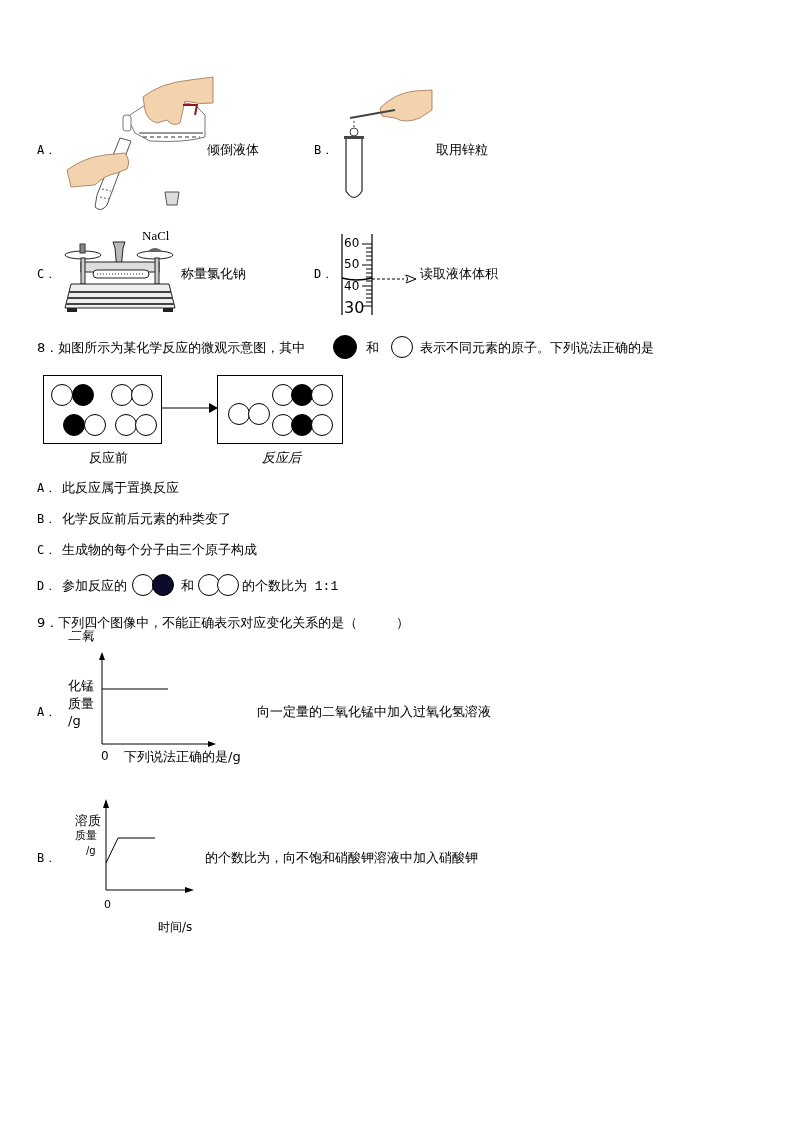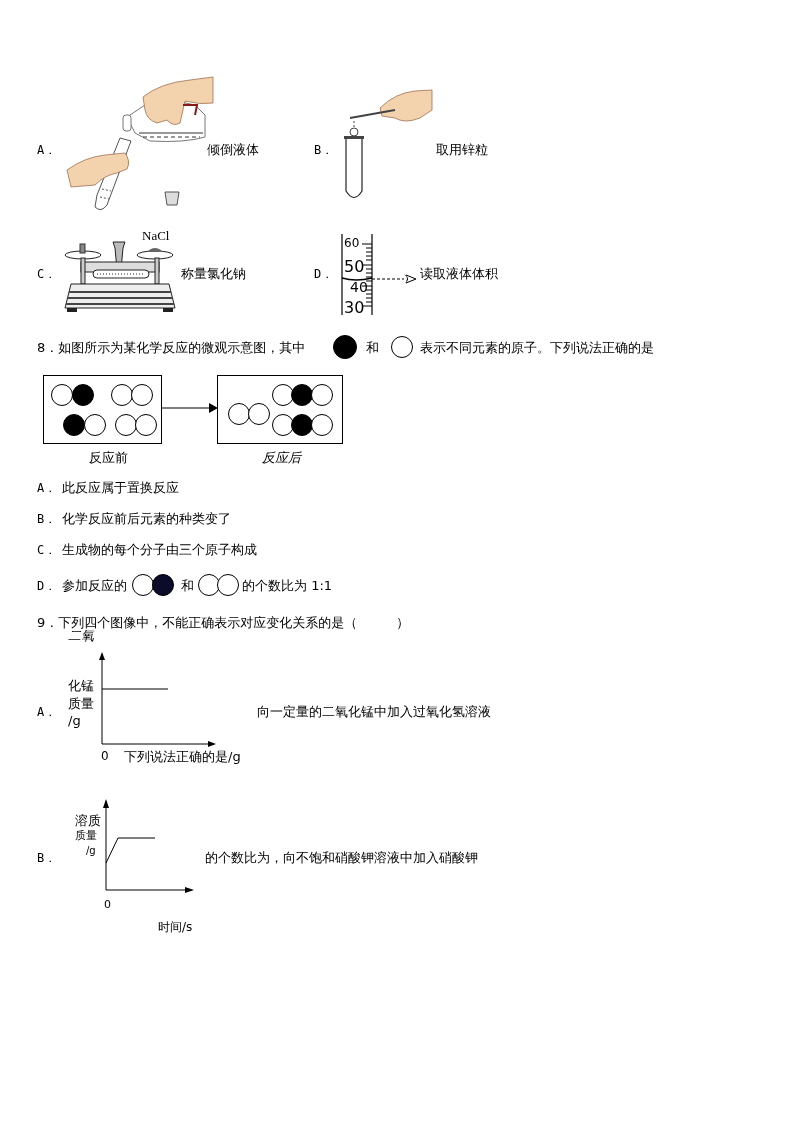--- a/index.html
+++ b/index.html
@@ -99,22 +99,22 @@
         <line x1="26" y1="66" x2="32" y2="66"></line>
         <line x1="26" y1="70" x2="32" y2="70"></line>
       <line x1="22" y1="74" x2="32" y2="74"></line>
     </g>
     <path d="M2 46 Q16 50 32 46" fill="none" stroke="#000" stroke-width="1.5"></path>
     <line x1="32" y1="47" x2="64" y2="47" stroke="#000" stroke-dasharray="3 2"></line>
     <path d="M64 42 Q72 47 64 52 Q70 47 64 42 Z" fill="#000"></path>
     <path d="M66 43 L76 47 L66 51" fill="none" stroke="#000"></path>
   </svg>
   <span class="abs" style="left:344px;top:236px;font-size:12px;">60</span>
-  <span class="abs" style="left:344px;top:257px;font-size:16px;">50</span>
-  <span class="abs" style="left:344px;top:279px;font-size:14px;padding-left:6px;">40</span>
+  <span class="abs" style="left:344px;top:257px;font-size:12px;">50</span>
+  <span class="abs" style="left:344px;top:279px;font-size:12px;">40</span>
   <span class="abs" style="left:344px;top:298px;font-size:16px;">30</span>
   <span class="abs txt" style="left:420px;top:265px;">读取液体体积</span>
 </div>
 
 <div>
   <span class="abs txt" style="left:37px;top:339px;">8．如图所示为某化学反应的微观示意图，其中</span>
   <div class="atom dark" style="left:333px;top:335px;width:24px;height:24px;"></div>
   <span class="abs txt" style="left:366px;top:339px;">和</span>
   <div class="atom" style="left:391px;top:336px;"></div>
   <span class="abs txt" style="left:420px;top:339px;">表示不同元素的原子。下列说法正确的是</span>
@@ -162,21 +162,21 @@
   <span class="abs txt" style="left:62px;top:541px;">生成物的每个分子由三个原子构成</span>
 </div>
 <div>
   <span class="abs lbl" style="left:37px;top:578px;">D．</span>
   <span class="abs txt" style="left:62px;top:577px;">参加反应的</span>
   <div class="atom" style="left:132px;top:574px;"></div>
   <div class="atom navy" style="left:152px;top:574px;"></div>
   <span class="abs txt" style="left:181px;top:577px;">和</span>
   <div class="atom" style="left:198px;top:574px;"></div>
   <div class="atom" style="left:217px;top:574px;"></div>
-  <span class="abs txt" style="left:242px;top:577px;">的个数比为 1:1</span>
+  <span class="abs txt" style="left:242px;top:577px;font-family:Liberation Mono, monospace;">的个数比为 1:1</span>
 </div>
 
 <span class="abs txt" style="left:37px;top:614px;">9．下列四个图像中，不能正确表示对应变化关系的是（　　　）</span>
 
 <div>
   <span class="abs lbl" style="left:37px;top:704px;">A．</span>
   <span class="abs txt" style="left:68px;top:627px;font-style:italic;">二氧</span>
   <span class="abs txt" style="left:68px;top:677px;">化锰</span>
   <span class="abs txt" style="left:68px;top:695px;">质量</span>
   <span class="abs txt" style="left:68px;top:713px;">/g</span>

